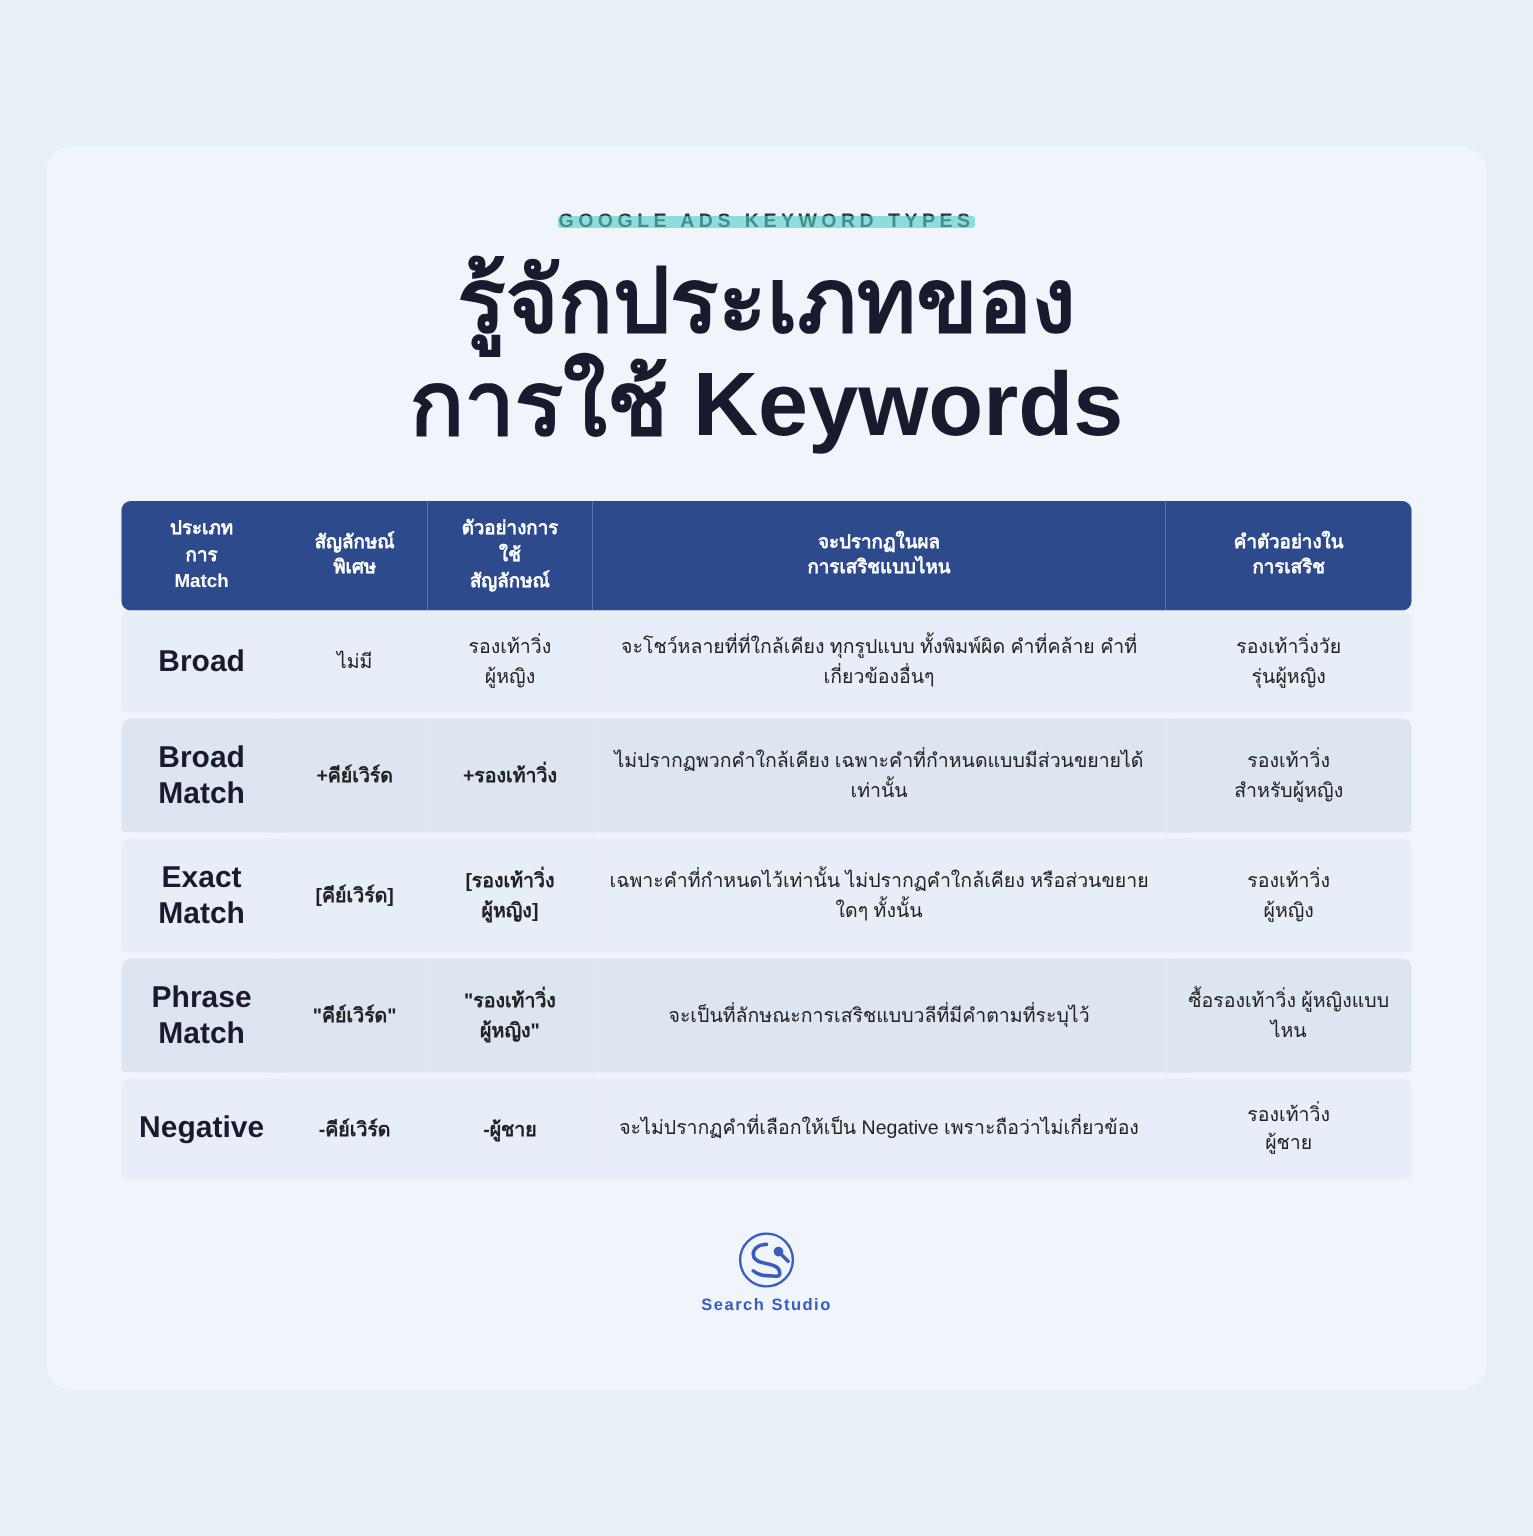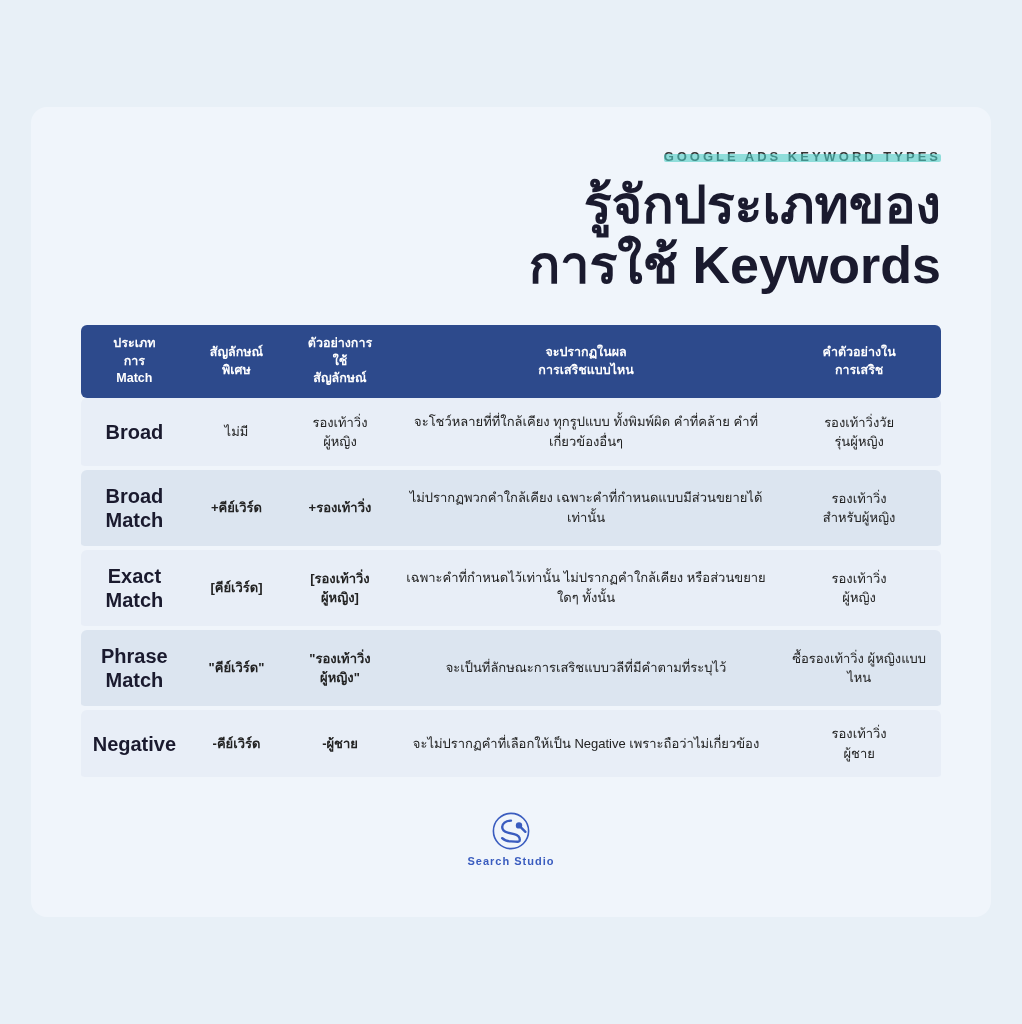--- a/index.html
+++ b/index.html
@@ -13,21 +13,21 @@
       padding: 20px;
     }
     .card {
       background-color: #f0f5fb;
       border-radius: 16px;
       width: 960px;
       max-width: 100%;
       padding: 40px 50px 50px;
     }
     .header {
-      text-align: right;
+      text-align: center;
       margin-bottom: 30px;
     }
     .subtitle {
       font-size: 13px;
       letter-spacing: 3px;
       color: #333;
       font-weight: 600;
       text-transform: uppercase;
       margin-bottom: 6px;
       position: relative;
@@ -36,21 +36,21 @@
     .subtitle::after {
       content: '';
       display: block;
       height: 8px;
       background: #4ecdc4;
       margin-top: -10px;
       opacity: 0.6;
       border-radius: 2px;
     }
     .main-title {
-      font-size: 52px;
+      font-size: 60px;
       font-weight: 900;
       color: #1a1a2e;
       line-height: 1.15;
       font-family: 'Arial Black', sans-serif;
     }
     .table-wrapper {
       width: 100%;
       border-collapse: separate;
       border-spacing: 0;
     }

